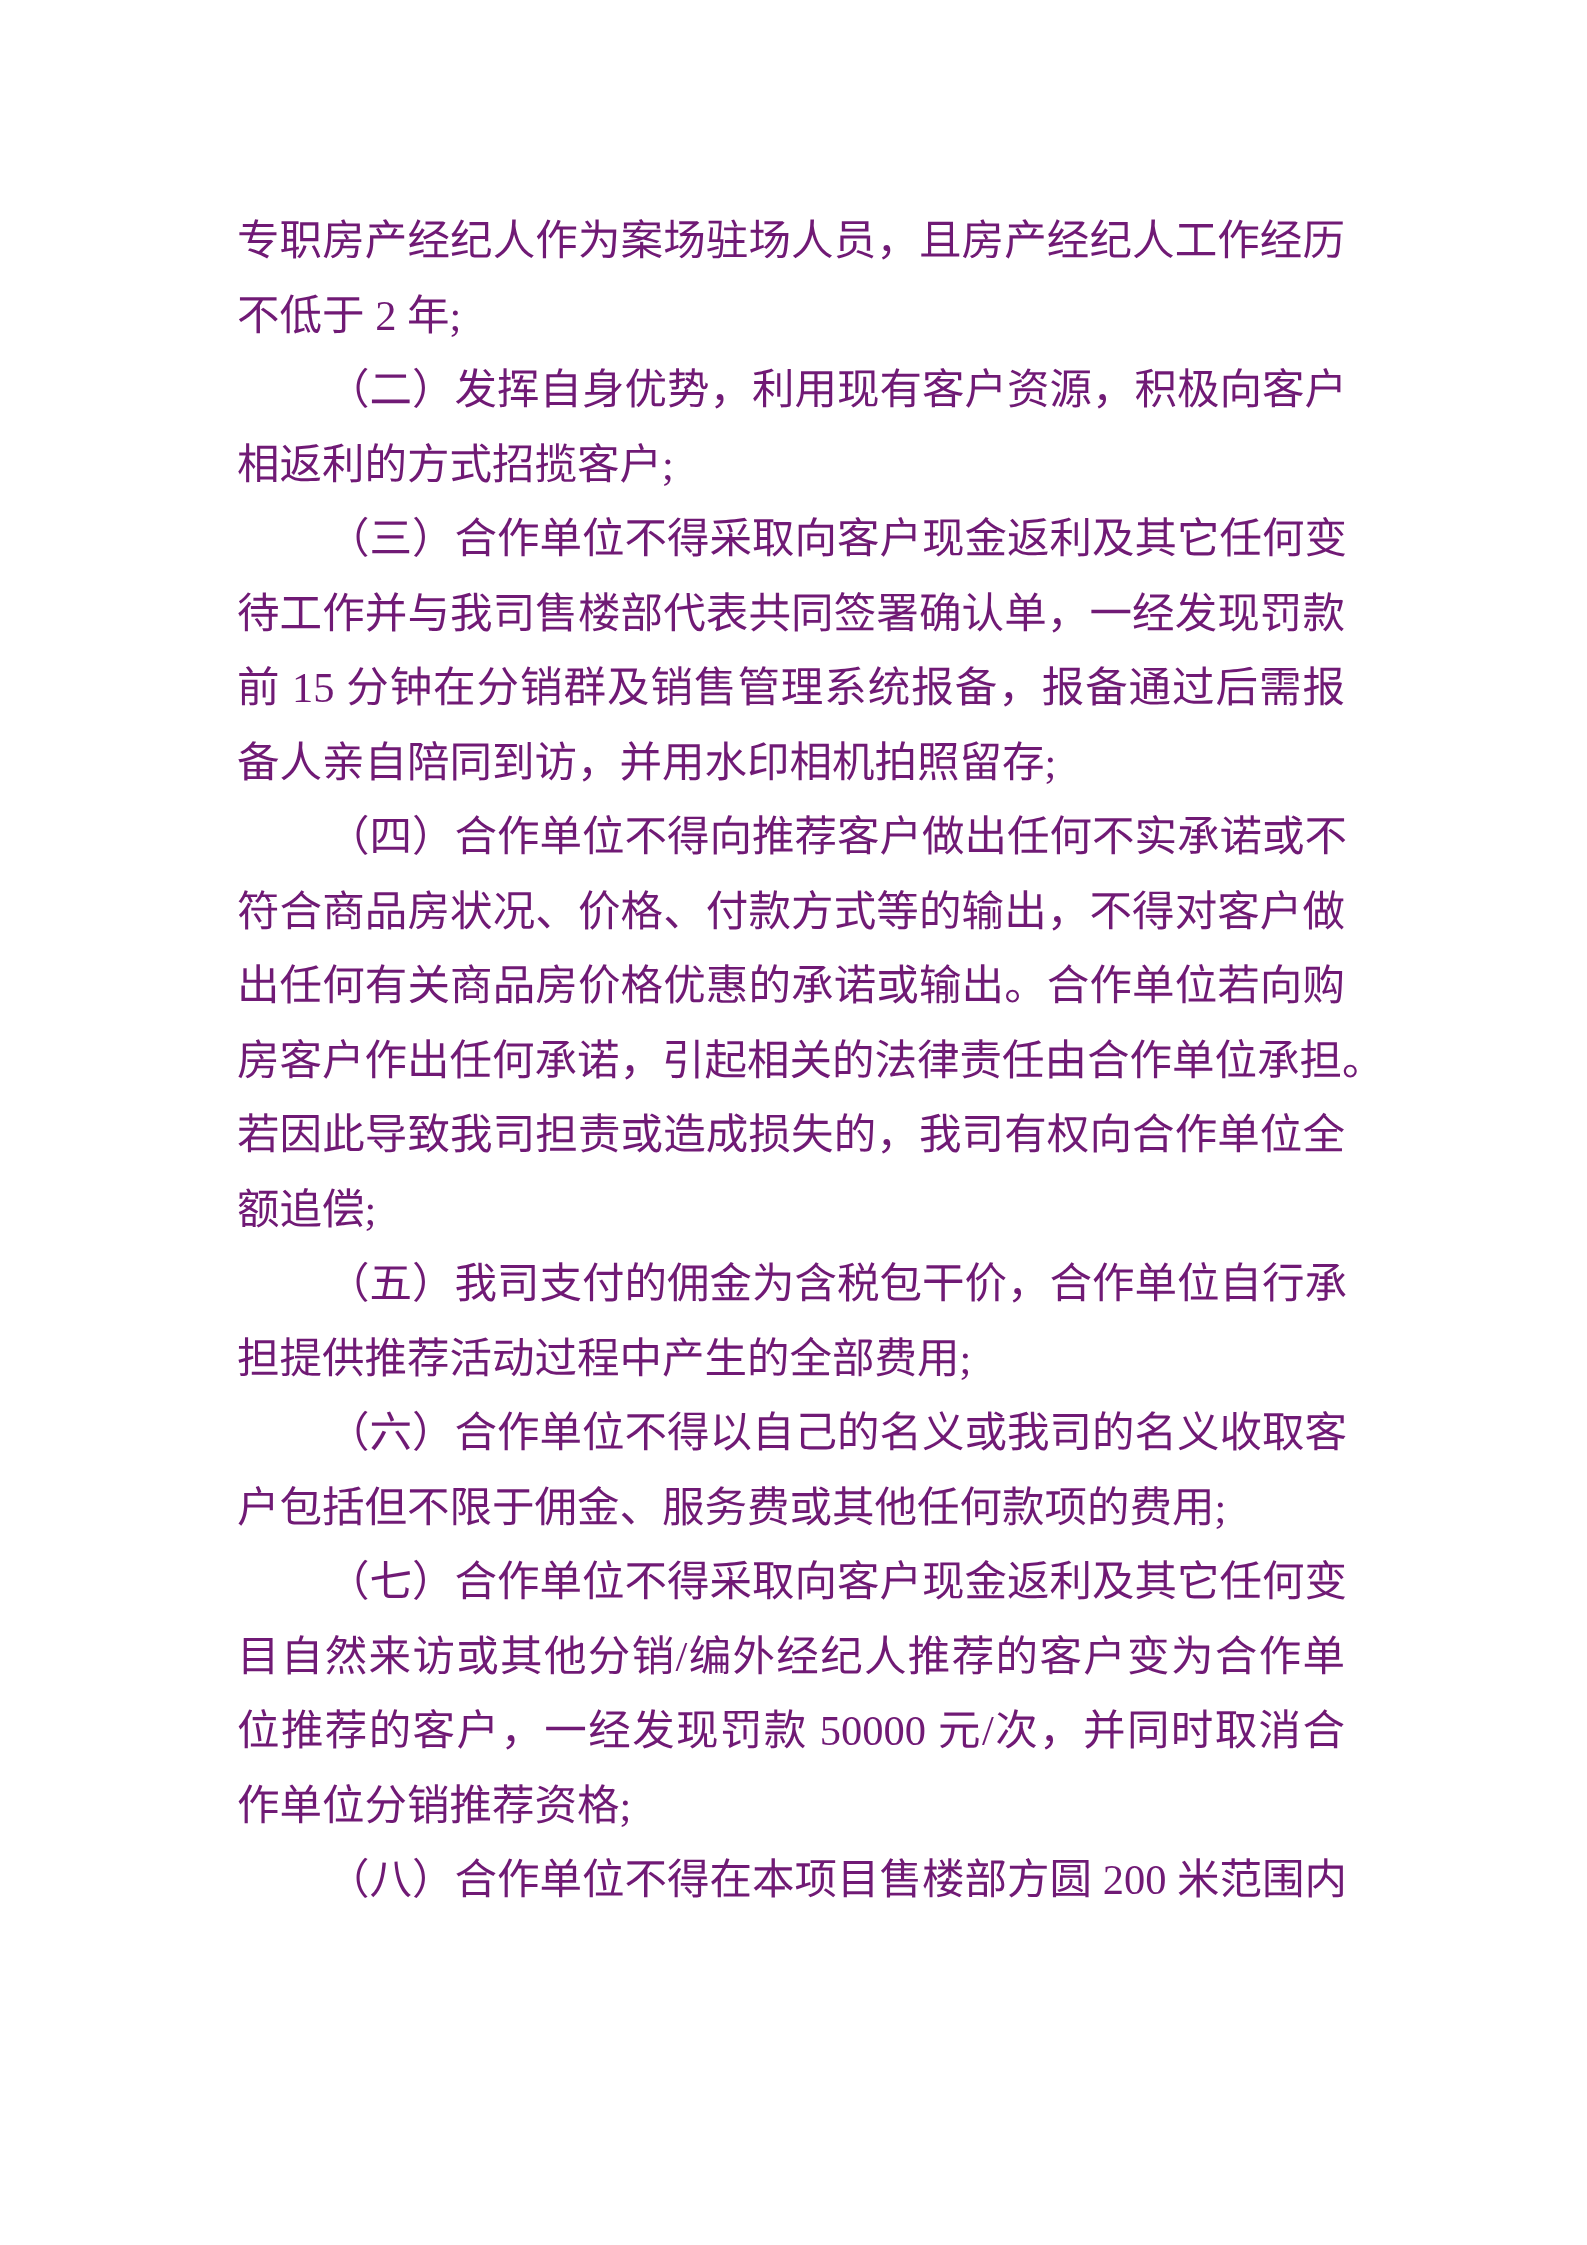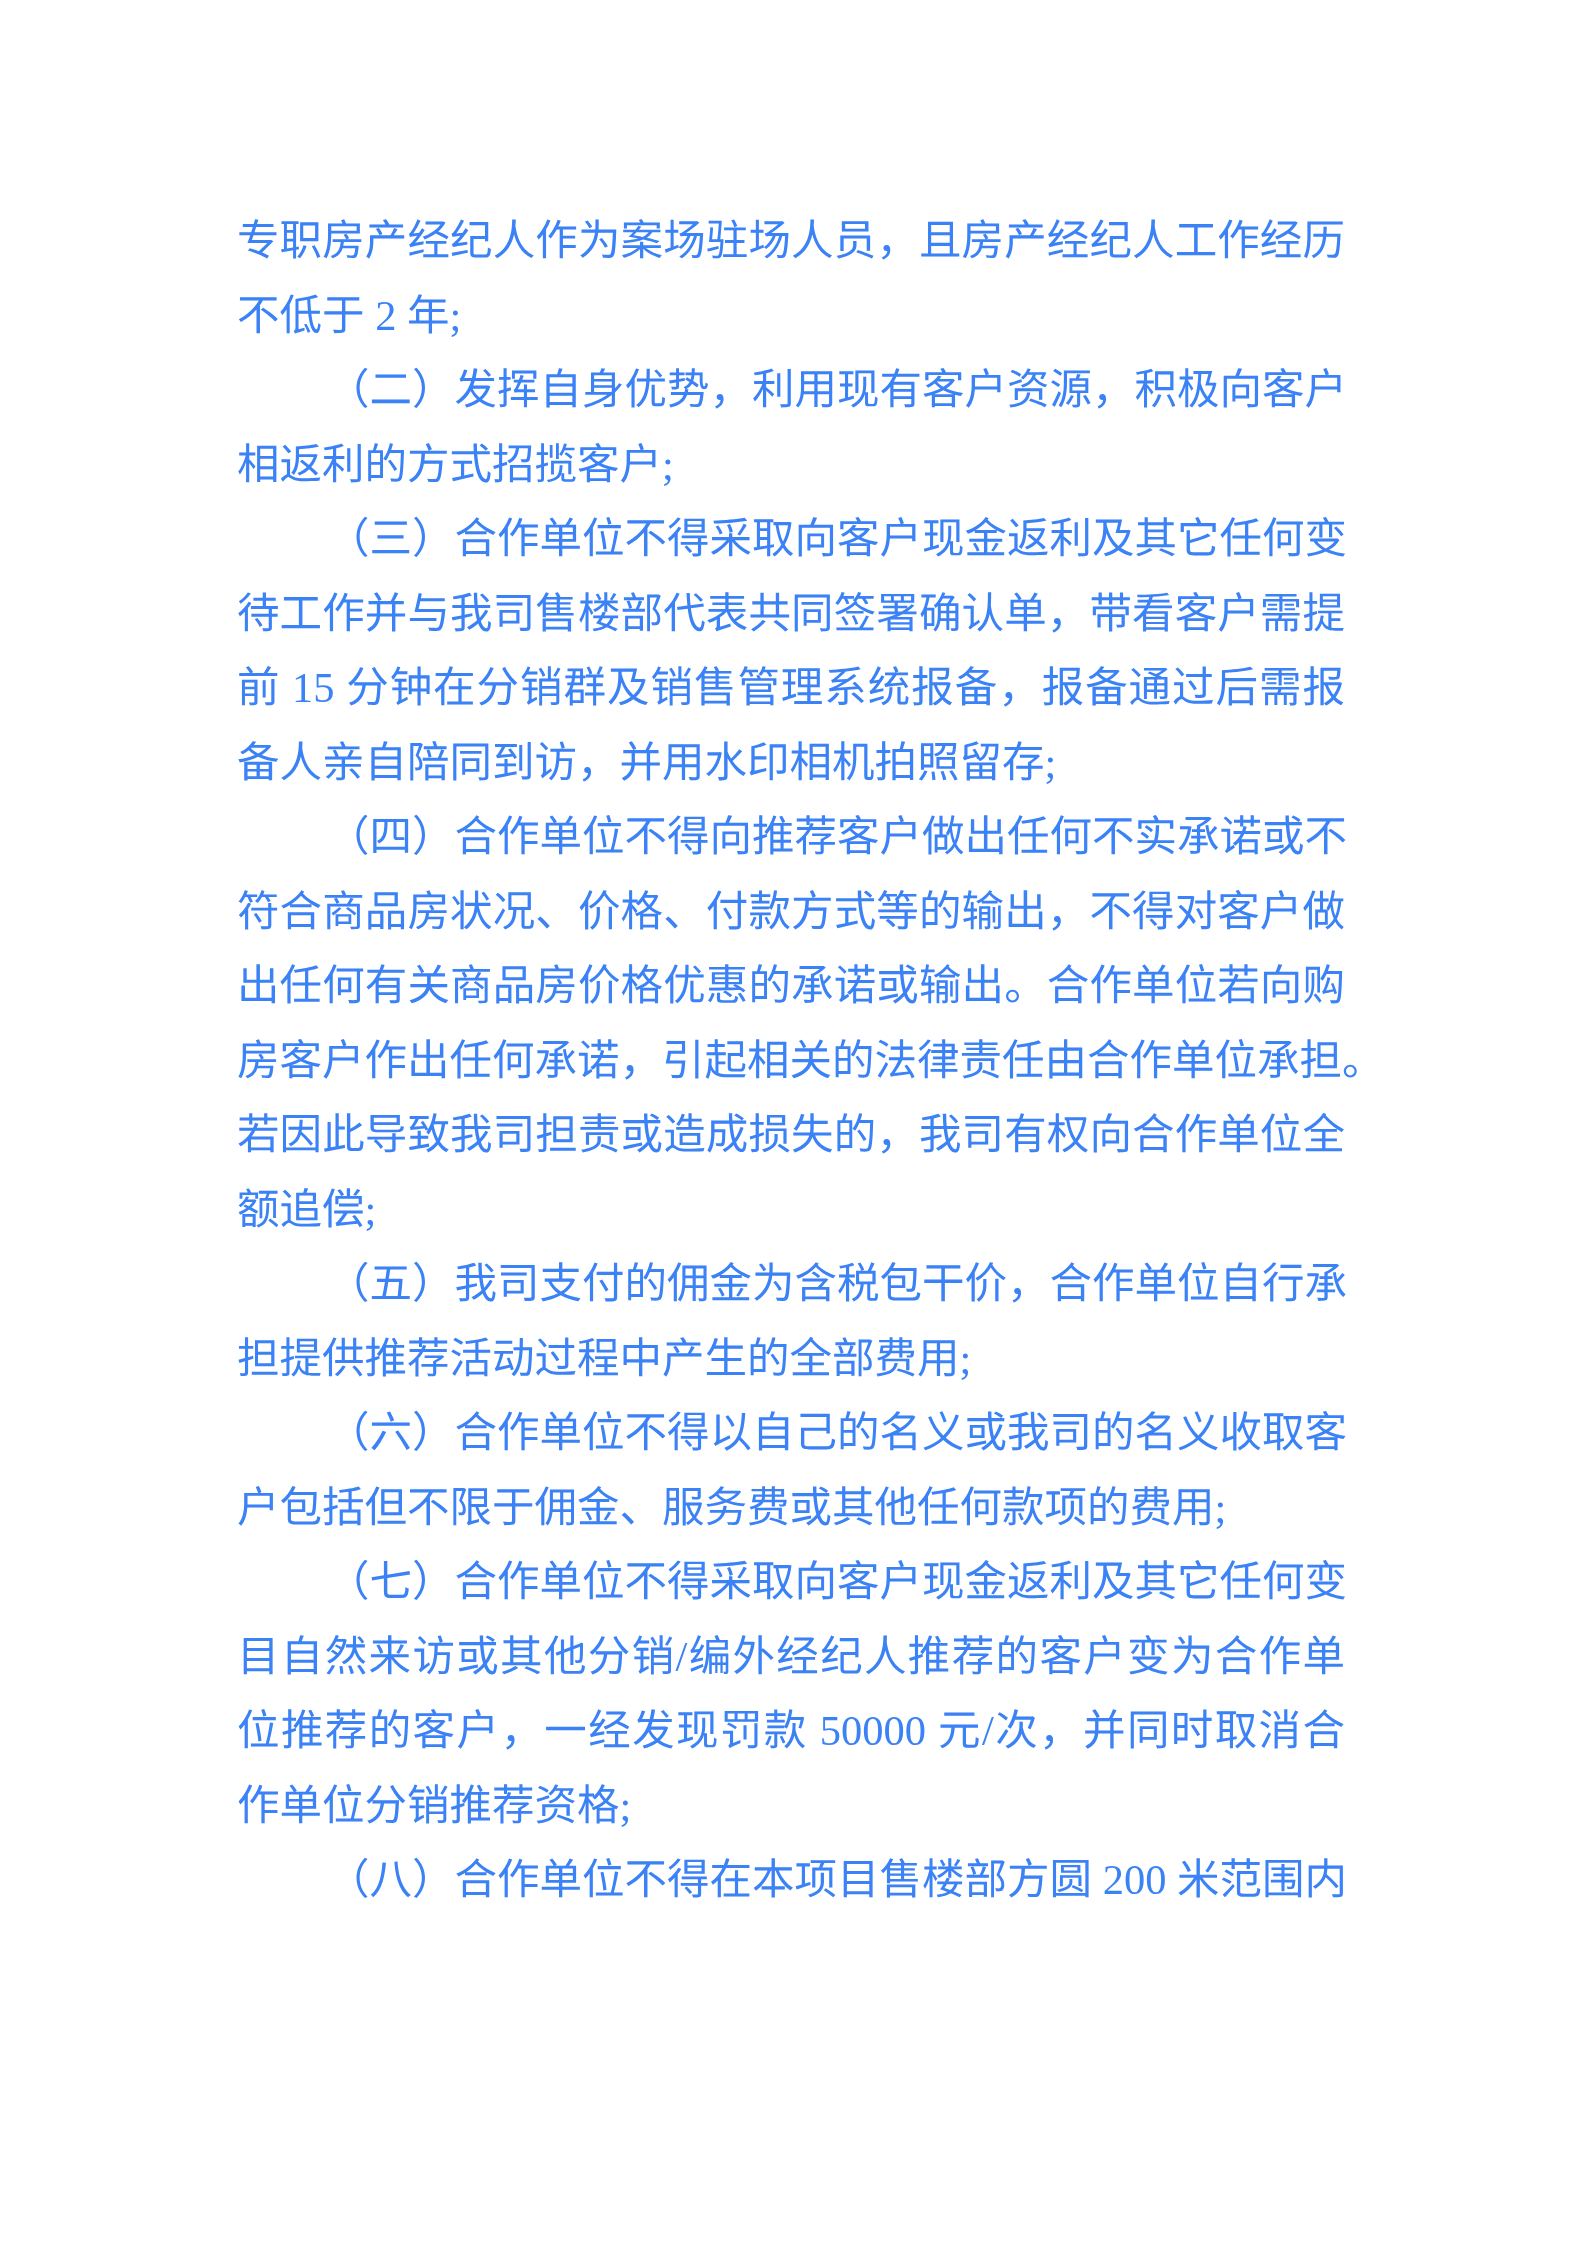--- a/index.html
+++ b/index.html
@@ -5,21 +5,21 @@
   html, body {
     margin: 0;
     padding: 0;
     background: #ffffff;
   }
   .page {
     position: relative;
     width: 1587px;
     height: 2245px;
     background: #ffffff;
-    color: #3b82f6;
+    color: #701a75;
     font-family: "Liberation Serif", "DejaVu Serif", serif;
     overflow: hidden;
   }
   .text-block {
     position: absolute;
     left: 237px;
     top: 204px;
     width: 1108px;
   }
   .line {
@@ -44,21 +44,21 @@
 </head>
 <body>
 
 <div class="page">
   <div class="text-block">
     <div class="line justify">专职房产经纪人作为案场驻场人员，且房产经纪人工作经历</div>
     <div class="line left">不低于 2 年;</div>
     <div class="line justify indent">（二）发挥自身优势，利用现有客户资源，积极向客户</div>
     <div class="line left">相返利的方式招揽客户;</div>
     <div class="line justify indent">（三）合作单位不得采取向客户现金返利及其它任何变</div>
-    <div class="line justify">待工作并与我司售楼部代表共同签署确认单，带看客户需提</div>
+    <div class="line justify">待工作并与我司售楼部代表共同签署确认单，一经发现罚款</div>
     <div class="line justify">前 15 分钟在分销群及销售管理系统报备，报备通过后需报</div>
     <div class="line left">备人亲自陪同到访，并用水印相机拍照留存;</div>
     <div class="line justify indent">（四）合作单位不得向推荐客户做出任何不实承诺或不</div>
     <div class="line justify">符合商品房状况、价格、付款方式等的输出，不得对客户做</div>
     <div class="line justify">出任何有关商品房价格优惠的承诺或输出。合作单位若向购</div>
     <div class="line left">房客户作出任何承诺，引起相关的法律责任由合作单位承担。</div>
     <div class="line justify">若因此导致我司担责或造成损失的，我司有权向合作单位全</div>
     <div class="line left">额追偿;</div>
     <div class="line justify indent">（五）我司支付的佣金为含税包干价，合作单位自行承</div>
     <div class="line left">担提供推荐活动过程中产生的全部费用;</div>

